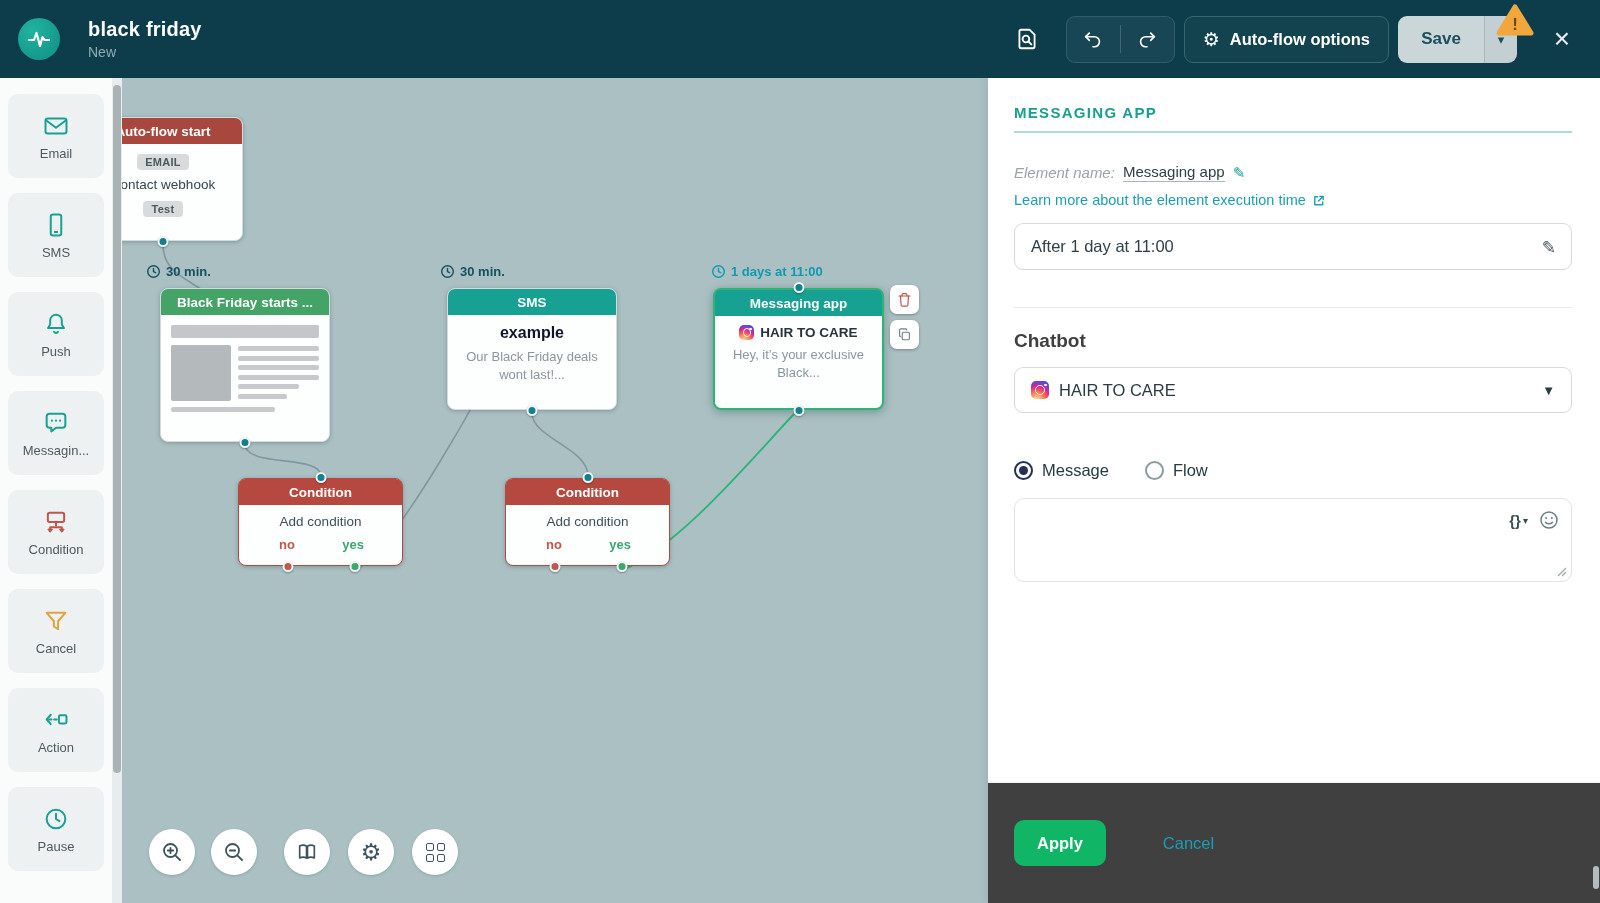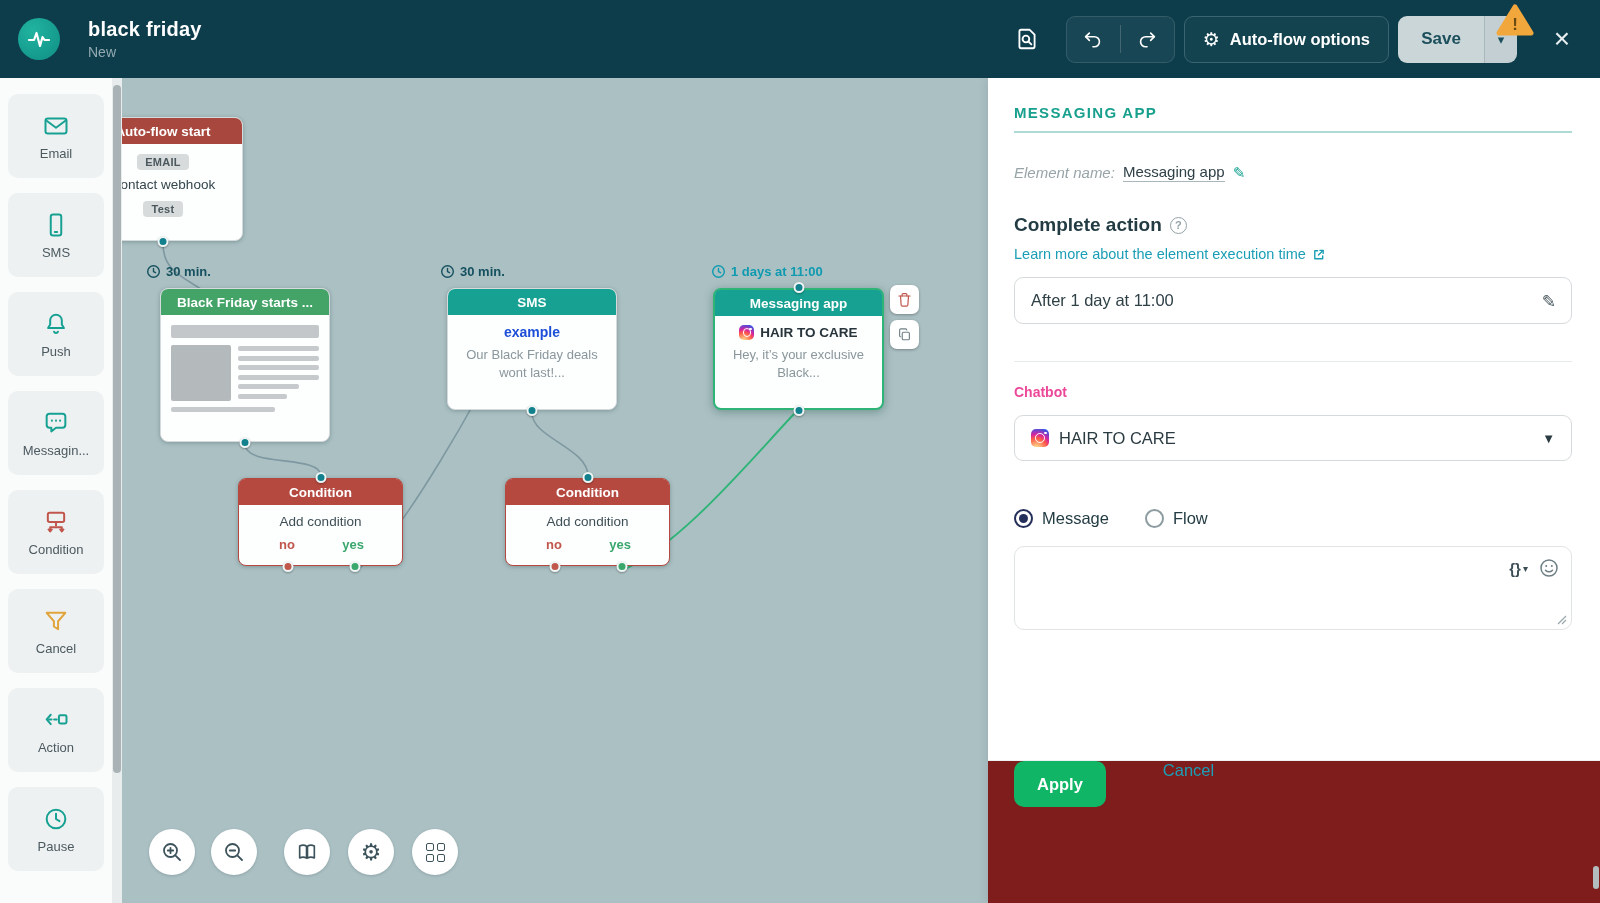--- a/index.html
+++ b/index.html
@@ -59,21 +59,21 @@
   .badge{display:inline-block;background:#d8dbdc;color:#4b585e;font-size:11px;font-weight:700;padding:2px 8px;border-radius:4px;letter-spacing:.3px}
   .start-name{font-size:13.5px;color:#33454c;margin:7px 0}
   .thumb-wrap{padding:10px 10px 8px}
   .t-bar{height:13px;background:#c3c7ca;border-radius:2px}
   .t-row{display:flex;gap:7px;margin-top:7px}
   .t-block{width:60px;height:56px;background:#b4b9bc;border-radius:2px;flex:0 0 auto}
   .t-lines{flex:1;display:flex;flex-direction:column;gap:4.5px;padding-top:1px}
   .t-line{height:5px;background:#c6cacd;border-radius:2px}
   .t-foot{height:5px;background:#c6cacd;border-radius:2px;margin-top:6px;width:70%}
   .sms-body{padding:9px 10px;text-align:center}
-  .sms-name{font-size:14px;font-weight:600;color:#1d4ed8}
+  .sms-name{font-size:16px;font-weight:600;color:#0f172a}
   .sms-prev{font-size:13px;color:#8a979c;margin-top:6px;line-height:1.35}
   .cond-body{text-align:center;padding-top:9px}
   .cond-text{font-size:13.5px;color:#3f4f56}
   .cond-outs{display:flex;justify-content:space-between;padding:8px 38px 0 40px}
   .out-no{font-size:13px;font-weight:600;color:#c0564c}
   .out-yes{font-size:13px;font-weight:600;color:#3aa76d}
   .msg-body{padding:9px 8px;text-align:center}
   .msg-chat{display:flex;align-items:center;justify-content:center;gap:6px;font-size:13.5px;font-weight:700;color:#27343b}
   .msg-prev{font-size:13px;color:#8a979c;margin-top:6px;line-height:1.35}
   .delay{position:absolute;display:flex;align-items:center;gap:5px;font-size:13px;font-weight:700;color:#15505f;z-index:3;cursor:pointer}
@@ -94,34 +94,34 @@
   .el-row{display:flex;align-items:center;gap:8px;margin-top:30px;font-size:15px}
   .el-label{font-style:italic;color:#98a4a8}
   .el-name{color:#2f4047;border-bottom:1px solid #a9b6ba;padding-bottom:1px;cursor:pointer}
   .pencil{color:var(--teal,#17a192);font-size:15px;cursor:pointer}
   .section-title{display:flex;align-items:center;gap:8px;margin-top:32px;font-size:19px;font-weight:700;color:#233c44}
   .q-icon{width:17px;height:17px;border:1.5px solid #93a2a7;border-radius:50%;color:#93a2a7;font-size:11px;font-weight:700;display:flex;align-items:center;justify-content:center;cursor:pointer}
   .learn-link{display:inline-flex;align-items:center;gap:6px;margin-top:10px;color:var(--link,#1b9eb5);font-size:14.5px;cursor:pointer;text-decoration:none}
   .exec-input{position:relative;margin-top:14px;height:47px;border:1px solid #d6dadc;border-radius:9px;display:flex;align-items:center;padding:0 44px 0 16px;font-size:16.5px;color:#2f4047;cursor:text}
   .exec-pencil{position:absolute;right:15px;top:13px;color:#44535a;font-size:17px;cursor:pointer}
   .hr{border:none;border-top:1px solid #e8ebec;margin:37px 0 22px}
-  .chatbot-title{font-size:14px;font-weight:700;color:#ec4899}
+  .chatbot-title{font-size:19px;font-weight:700;color:#404040}
   .select{margin-top:15px;height:46px;border:1px solid #d6dadc;border-radius:9px;display:flex;align-items:center;gap:10px;padding:0 16px;font-size:16.5px;color:#2b3b42;cursor:pointer}
   .caret{margin-left:auto;font-size:13px;color:#2b3b42}
   .radio-row{display:flex;align-items:center;gap:36px;margin-top:48px}
   .radio-opt{display:flex;align-items:center;gap:9px;font-size:16.5px;color:#233c44;cursor:pointer}
   .radio{width:19px;height:19px;border-radius:50%;border:2px solid #8d9ca1;position:relative;flex:0 0 auto}
   .radio.sel{border-color:var(--navy,#25305a)}
   .radio.sel::after{content:"";position:absolute;inset:3px;border-radius:50%;background:var(--navy,#25305a)}
   .msg-box{position:relative;margin-top:18px;min-height:84px;border:1px solid #e0e4e5;border-radius:10px;padding:13px 96px 13px 16px;font-size:16.5px;line-height:1.55;color:#2f4047;cursor:text}
   .ta-tools{position:absolute;top:11px;right:12px;display:flex;align-items:center;gap:11px}
   .tag-btn{display:flex;align-items:center;gap:2px;font-size:15px;font-weight:700;color:#3c4d54}
   .tag-btn .mini-caret{font-size:10px}
   .resize-handle{position:absolute;right:4px;bottom:4px}
-  .panel-footer{position:absolute;left:0;right:0;bottom:0;height:143px;border-top:1px solid #eef1f2;display:flex;align-items:flex-start;padding:0 26px;background:#7f1d1d}
+  .panel-footer{position:absolute;left:0;right:0;bottom:0;height:121px;border-top:1px solid #eef1f2;display:flex;align-items:center;padding:0 26px;background:#404040}
   .apply-btn{height:46px;padding:0 23px;background:var(--apply-green,#10b566);color:#fff;font-size:16.5px;font-weight:700;border-radius:10px}
   .cancel-link{margin-left:57px;color:var(--link,#1b9eb5);font-size:16.5px;cursor:pointer}
 
   .ig{border-radius:5px;background:radial-gradient(circle at 30% 110%,#fdf497 0%,#fd5949 45%,#d6249f 62%,#285AEB 92%);position:relative;display:inline-block;flex:0 0 auto}
   .ig::before{content:"";position:absolute;inset:23%;border:1.5px solid #fff;border-radius:50%}
   .ig::after{content:"";position:absolute;width:2.5px;height:2.5px;background:#fff;border-radius:50%;top:2.5px;right:2.5px}
   .ig.sz18{width:18px;height:18px}
   .ig.sz14{width:15px;height:15px}
   .page-scroll{position:absolute;right:1px;bottom:14px;width:6px;height:23px;background:#b3bcbf;border-radius:3px;z-index:60}
 </style>
@@ -416,24 +416,20 @@
   <div class="panel-content">
     <div class="p-heading">MESSAGING APP</div>
     <div class="p-divider"></div>
 
     <div class="el-row">
       <span class="el-label">Element name:</span>
       <span class="el-name">Messaging app</span>
       <span class="pencil">✎</span>
     </div>
 
-    <div class="section-title">
-      <span>Complete action</span>
-      <span class="q-icon">?</span>
-    </div>
 
     <a class="learn-link">
       <span>Learn more about the element execution time</span>
       <svg width="13" height="13" viewBox="0 0 14 14" fill="none" stroke="#1b9eb5" stroke-width="1.5" stroke-linecap="round" stroke-linejoin="round">
         <path d="M6 3H3v8.5h8.5V8.5"></path>
           <path d="M8.5 2.5H12V6"></path>
           <path d="M11.8 2.7 7 7.5"></path>
       </svg>
     </a>
 

